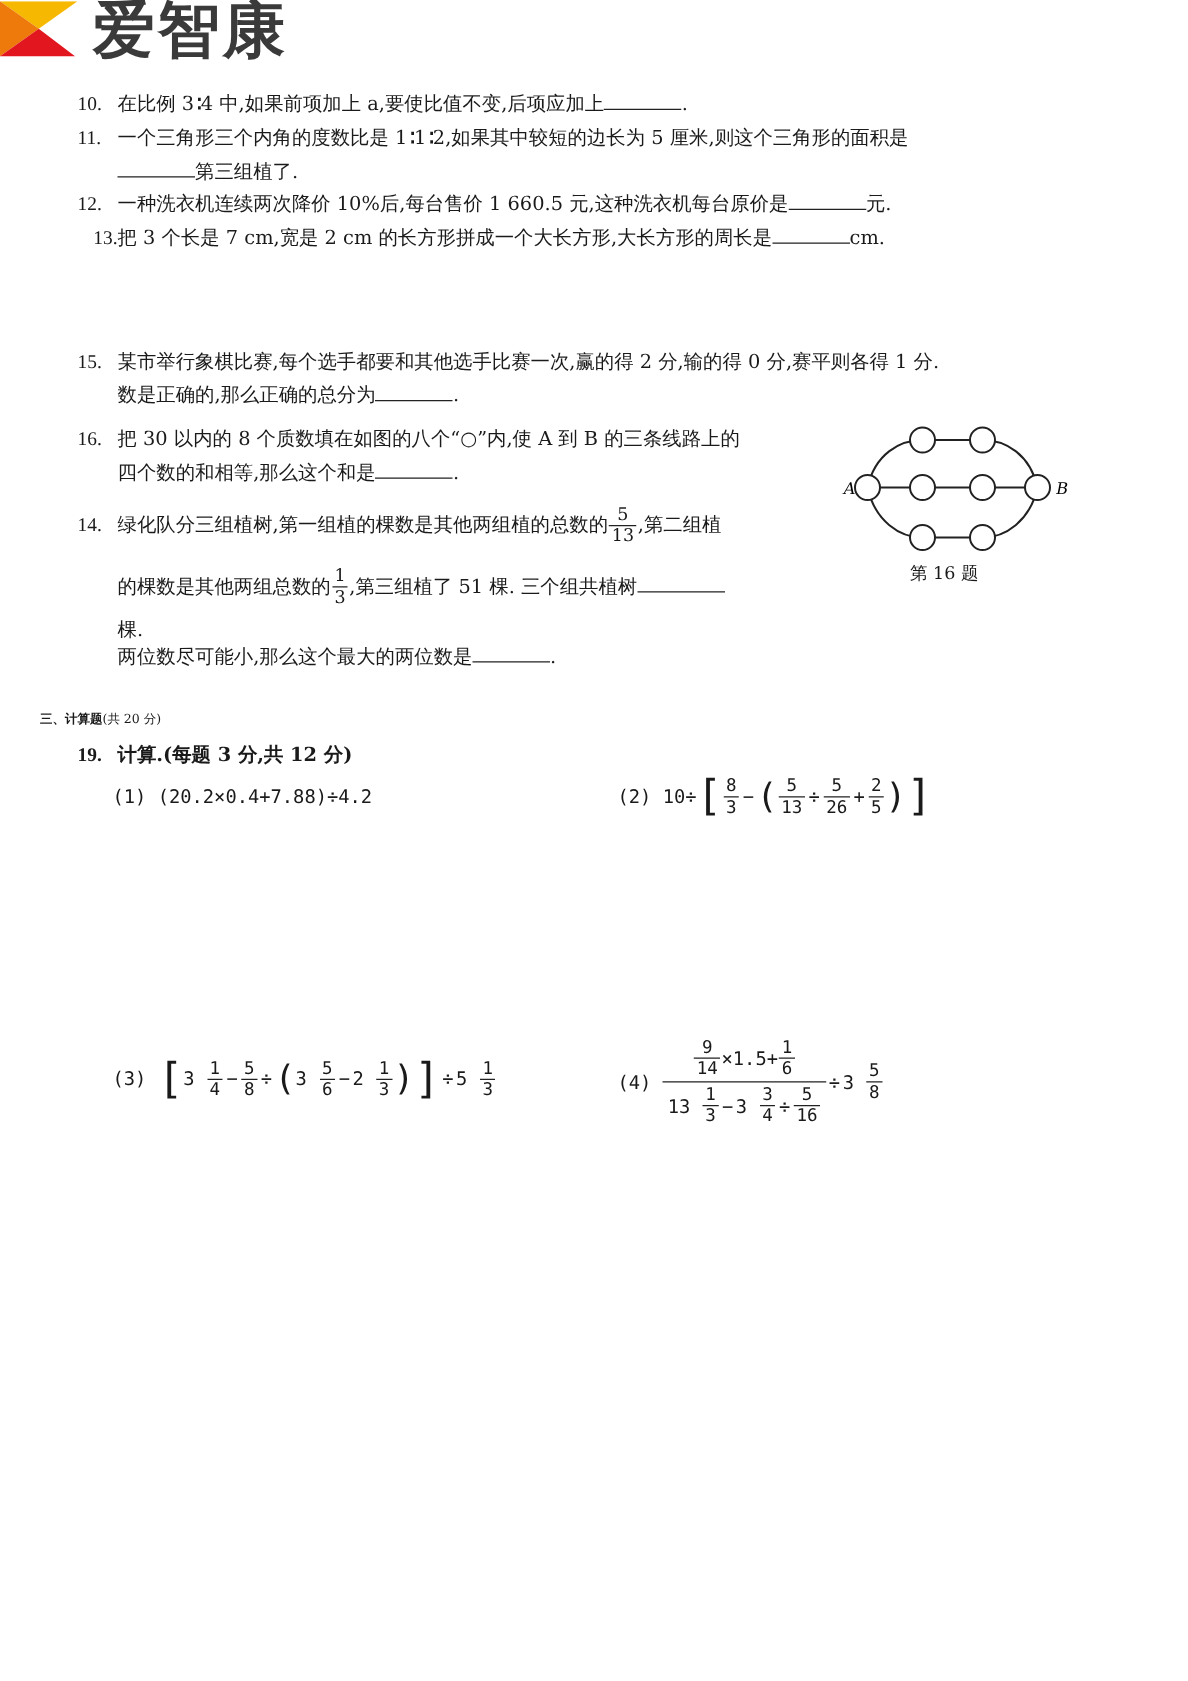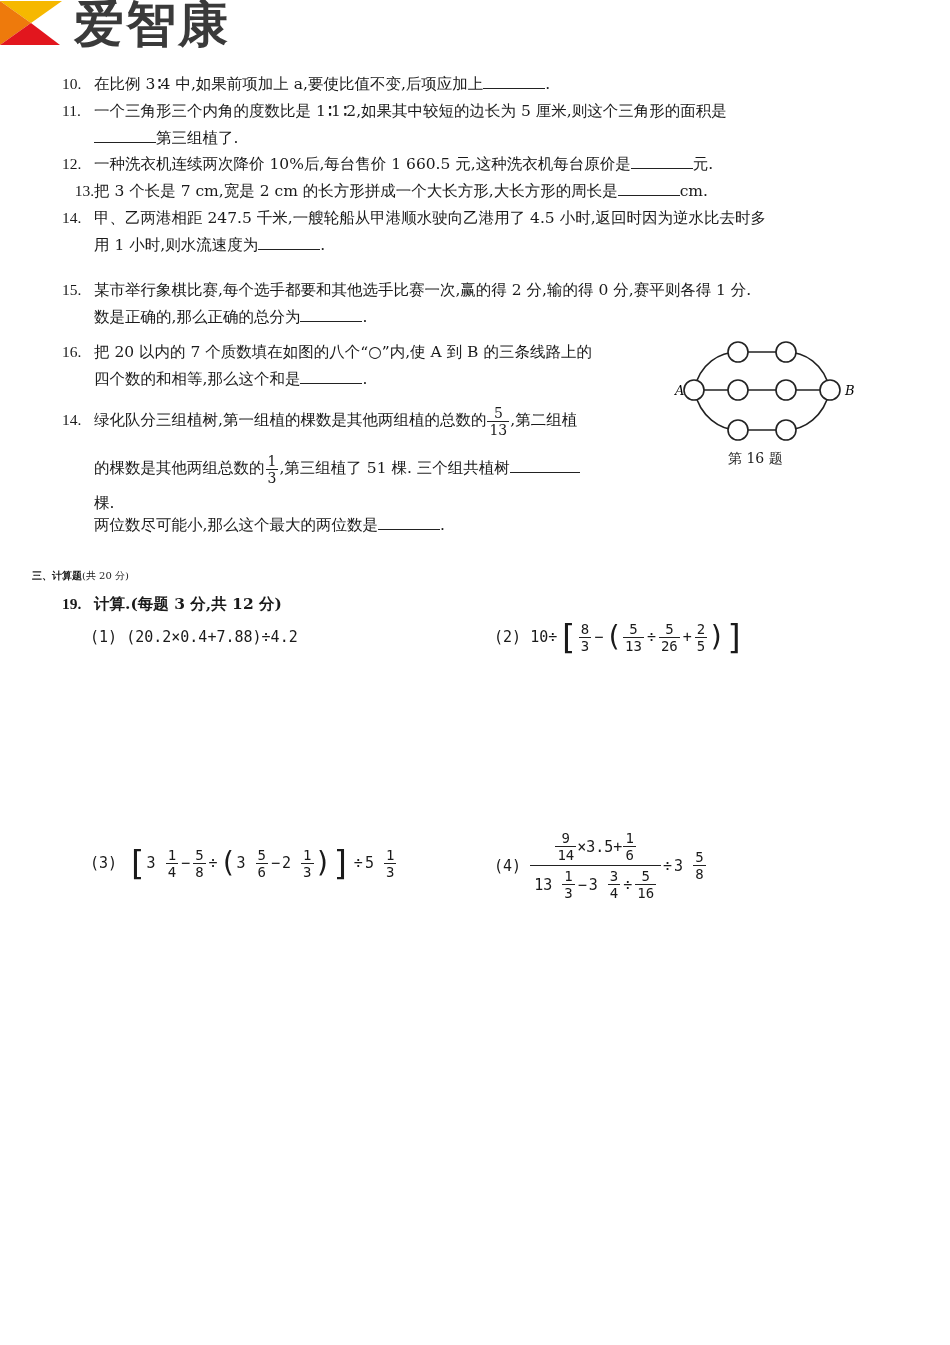--- a/index.html
+++ b/index.html
@@ -53,31 +53,29 @@
 
 <div class="q" style="left:62px;top:150px;">
   <span class="qn">12.</span><span>一种洗衣机连续两次降价 10%后,每台售价 1 660.5 元,这种洗衣机每台原价是</span><span class="blank"></span><span>元.</span>
 </div>
 
 <div class="q" style="left:62px;top:177px;text-align:right;">
   <span class="qn">13.</span><span>把 3 个长是 7 cm,宽是 2 cm 的长方形拼成一个大长方形,大长方形的周长是</span><span class="blank"></span><span>cm.</span>
 </div>
 
 <div class="q" style="left:62px;top:204px;">
-  <div><span class="qn">14.</span><span>甲、乙两港相距 247.5 千米,一艘轮船从甲港顺水驶向乙港用了 4.5 小时,返回时因为逆水比去时多</span></div>
-  <div class="indent"><span>用 1 小时,则水流速度为</span><span class="blank"></span><span>.</span></div>
 </div>
 
 <div class="q" style="left:62px;top:258px;margin-top:18px;">
   <div><span class="qn">15.</span><span>某市举行象棋比赛,每个选手都要和其他选手比赛一次,赢的得 2 分,输的得 0 分,赛平则各得 1 分.</span></div>
   <div class="indent"><span>数是正确的,那么正确的总分为</span><span class="blank"></span><span>.</span></div>
 </div>
 
 <div class="q" style="left:62px;top:338px;">
-  <div><span class="qn">16.</span><span>把 20 以内的 7 个质数填在如图的八个“○”内,使 A 到 B 的三条线路上的</span></div>
+  <div><span class="qn">16.</span><span>把 30 以内的 8 个质数填在如图的八个“○”内,使 A 到 B 的三条线路上的</span></div>
   <div class="indent"><span>四个数的和相等,那么这个和是</span><span class="blank"></span><span>.</span></div>
 </div>
 
 <div class="q" style="left:62px;top:400px;line-height:40px;">
   <div><span class="qn">14.</span><span>绿化队分三组植树,第一组植的棵数是其他两组植的总数的</span><span class="frac">
         <span class="num">5</span>
         <span class="den">13</span>
       </span><span>,第二组植</span></div>
   <div class="indent" style="margin-top:8px;"><span>的棵数是其他两组总数的</span><span class="frac">
         <span class="num">1</span>
@@ -184,21 +182,21 @@
 </div>
 
 <div class="expr" style="left:494px;top:830px;">
   <span>(4)</span>&nbsp;
   <span class="cfrac">
     <span class="top">
       <span class="frac">
           <span class="num">9</span>
           <span class="den">14</span>
         </span>
-      <span>×3.5+</span>
+      <span>×1.5+</span>
       <span class="frac">
           <span class="num">1</span>
           <span class="den">6</span>
         </span>
     </span>
     <span class="bot">
       <span class="mixed"><span>13</span>&nbsp;<span class="frac">
             <span class="num">1</span>
             <span class="den">3</span>
           </span></span>

